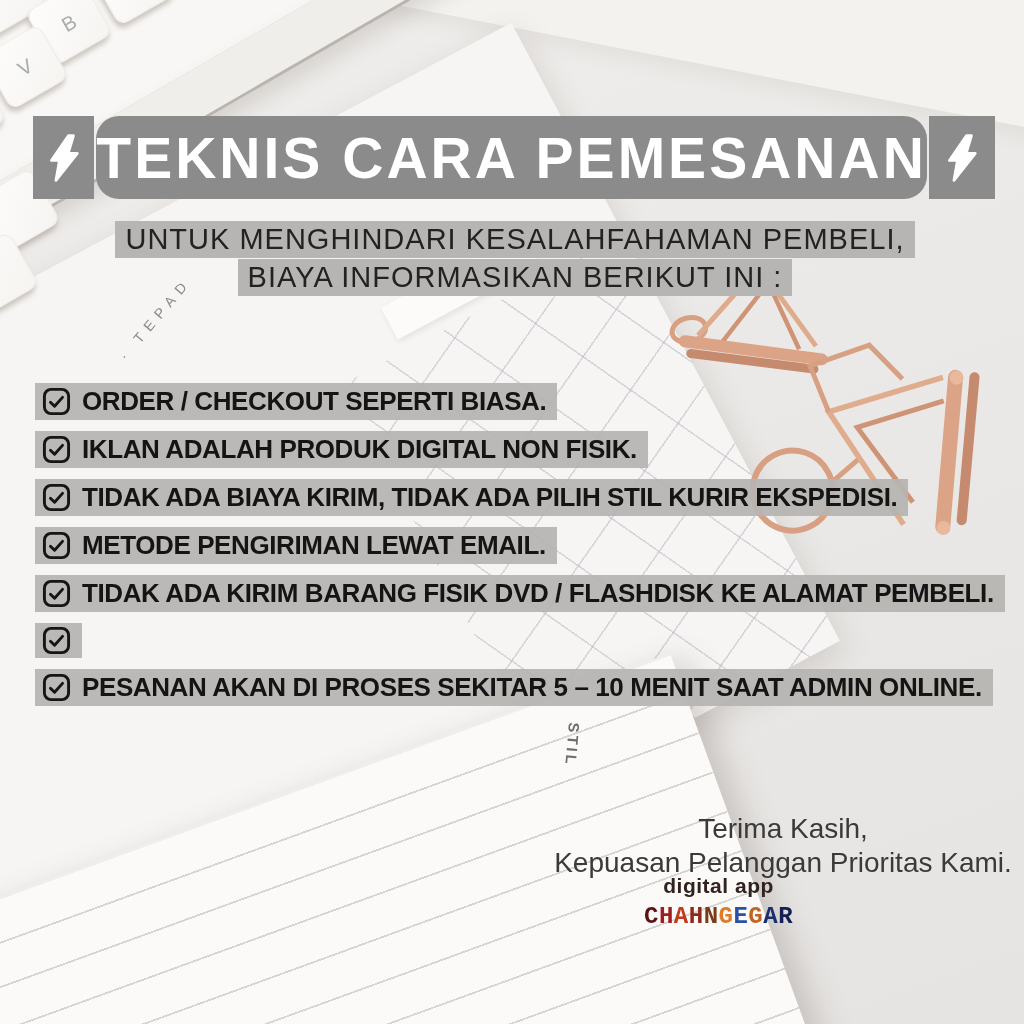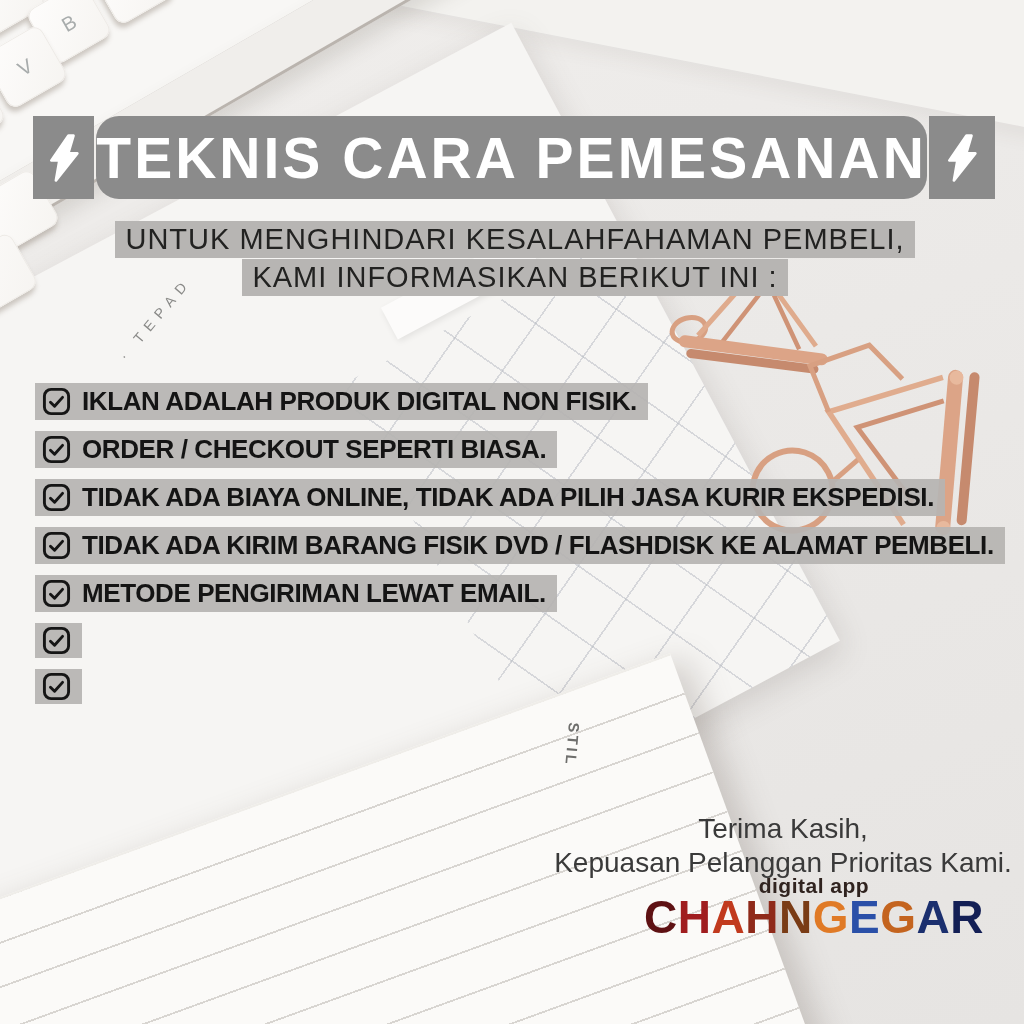--- a/index.html
+++ b/index.html
@@ -57,21 +57,21 @@
   .row{display:flex;align-items:center;gap:11px;background:rgba(182,180,178,.93);
        width:max-content;padding:3px 11px 3px 7px;margin-bottom:11px;}
   .row .cb{display:block;flex:0 0 auto;}
   .row .lbl{color:#141414;font-size:26px;font-weight:700;letter-spacing:-0.4px;white-space:nowrap;}
 
   
   .thanks{position:absolute;left:540px;top:812px;width:486px;text-align:center;z-index:10;
           color:#3a3a3a;font-size:28px;line-height:34px;}
   .brand{position:absolute;left:644px;top:874px;z-index:10;text-align:center;}
   .brand-tagline{color:#30231f;font-size:21px;font-weight:600;letter-spacing:.5px;}
-  .brand-name{font-size:46px;font-weight:800;letter-spacing:.5px;line-height:38px;white-space:nowrap;}
+  .brand-name{font-size:24px;font-weight:800;letter-spacing:.5px;line-height:38px;white-space:nowrap;font-family:Liberation Mono, monospace;}
 </style>
 </head>
 <body>
 
 <div class="canvas">
 
   <div class="layer sheet-top"></div>
 
   <div class="layer kb-plate">
     <div class="kb-front"></div>
@@ -131,70 +131,71 @@
     </div>
     <div class="bolt-box r">
       <svg width="42" height="52" viewBox="0 0 24 28">
         <path d="M14.6 1.2 L4.8 15.4 h4.6 L7.4 26.8 L19.6 11.4 h-5.2 L17.4 1.2 Z" fill="#ffffff" stroke="#ffffff" stroke-width="1.6" stroke-linejoin="round"></path>
       </svg>
     </div>
   </div>
 
   <div class="intro">
     <div><span class="hl">UNTUK MENGHINDARI KESALAHFAHAMAN PEMBELI,</span></div>
-    <div><span class="hl">KAMI INFORMASIKAN BERIKUT INI :</span></div>
+    <div><span class="hl">BIAYA INFORMASIKAN BERIKUT INI :</span></div>
   </div>
 
   <div class="checklist">
     <div class="row">
       <svg class="cb" width="29" height="29" viewBox="0 0 24 24">
           <rect x="2" y="2" width="20" height="20" rx="5.5" fill="none" stroke="#151515" stroke-width="2.4"></rect>
           <path d="M7 12.6 L10.4 16 L17 8.6" fill="none" stroke="#151515" stroke-width="2.4" stroke-linecap="round" stroke-linejoin="round"></path>
         </svg>
+      <span class="lbl">ORDER / CHECKOUT SEPERTI BIASA.</span>
+    </div>
+    <div class="row">
+      <svg class="cb" width="29" height="29" viewBox="0 0 24 24">
+          <rect x="2" y="2" width="20" height="20" rx="5.5" fill="none" stroke="#151515" stroke-width="2.4"></rect>
+          <path d="M7 12.6 L10.4 16 L17 8.6" fill="none" stroke="#151515" stroke-width="2.4" stroke-linecap="round" stroke-linejoin="round"></path>
+        </svg>
       <span class="lbl">IKLAN ADALAH PRODUK DIGITAL NON FISIK.</span>
     </div>
     <div class="row">
       <svg class="cb" width="29" height="29" viewBox="0 0 24 24">
           <rect x="2" y="2" width="20" height="20" rx="5.5" fill="none" stroke="#151515" stroke-width="2.4"></rect>
           <path d="M7 12.6 L10.4 16 L17 8.6" fill="none" stroke="#151515" stroke-width="2.4" stroke-linecap="round" stroke-linejoin="round"></path>
         </svg>
-      <span class="lbl">ORDER / CHECKOUT SEPERTI BIASA.</span>
-    </div>
-    <div class="row">
-      <svg class="cb" width="29" height="29" viewBox="0 0 24 24">
-          <rect x="2" y="2" width="20" height="20" rx="5.5" fill="none" stroke="#151515" stroke-width="2.4"></rect>
-          <path d="M7 12.6 L10.4 16 L17 8.6" fill="none" stroke="#151515" stroke-width="2.4" stroke-linecap="round" stroke-linejoin="round"></path>
-        </svg>
-      <span class="lbl">TIDAK ADA BIAYA ONLINE, TIDAK ADA PILIH JASA KURIR EKSPEDISI.</span>
+      <span class="lbl">TIDAK ADA BIAYA KIRIM, TIDAK ADA PILIH STIL KURIR EKSPEDISI.</span>
+    </div>
+    <div class="row">
+      <svg class="cb" width="29" height="29" viewBox="0 0 24 24">
+          <rect x="2" y="2" width="20" height="20" rx="5.5" fill="none" stroke="#151515" stroke-width="2.4"></rect>
+          <path d="M7 12.6 L10.4 16 L17 8.6" fill="none" stroke="#151515" stroke-width="2.4" stroke-linecap="round" stroke-linejoin="round"></path>
+        </svg>
+      <span class="lbl">METODE PENGIRIMAN LEWAT EMAIL.</span>
     </div>
     <div class="row">
       <svg class="cb" width="29" height="29" viewBox="0 0 24 24">
           <rect x="2" y="2" width="20" height="20" rx="5.5" fill="none" stroke="#151515" stroke-width="2.4"></rect>
           <path d="M7 12.6 L10.4 16 L17 8.6" fill="none" stroke="#151515" stroke-width="2.4" stroke-linecap="round" stroke-linejoin="round"></path>
         </svg>
       <span class="lbl">TIDAK ADA KIRIM BARANG FISIK DVD / FLASHDISK KE ALAMAT PEMBELI.</span>
     </div>
     <div class="row">
       <svg class="cb" width="29" height="29" viewBox="0 0 24 24">
           <rect x="2" y="2" width="20" height="20" rx="5.5" fill="none" stroke="#151515" stroke-width="2.4"></rect>
           <path d="M7 12.6 L10.4 16 L17 8.6" fill="none" stroke="#151515" stroke-width="2.4" stroke-linecap="round" stroke-linejoin="round"></path>
         </svg>
-      <span class="lbl">METODE PENGIRIMAN LEWAT EMAIL.</span>
-    </div>
-    <div class="row">
-      <svg class="cb" width="29" height="29" viewBox="0 0 24 24">
-          <rect x="2" y="2" width="20" height="20" rx="5.5" fill="none" stroke="#151515" stroke-width="2.4"></rect>
-          <path d="M7 12.6 L10.4 16 L17 8.6" fill="none" stroke="#151515" stroke-width="2.4" stroke-linecap="round" stroke-linejoin="round"></path>
-        </svg>
-    </div>
-    <div class="row">
-      <svg class="cb" width="29" height="29" viewBox="0 0 24 24">
-          <rect x="2" y="2" width="20" height="20" rx="5.5" fill="none" stroke="#151515" stroke-width="2.4"></rect>
-          <path d="M7 12.6 L10.4 16 L17 8.6" fill="none" stroke="#151515" stroke-width="2.4" stroke-linecap="round" stroke-linejoin="round"></path>
-        </svg>
+    </div>
+    <div class="row">
+      <svg class="cb" width="29" height="29" viewBox="0 0 24 24">
+          <rect x="2" y="2" width="20" height="20" rx="5.5" fill="none" stroke="#151515" stroke-width="2.4"></rect>
+          <path d="M7 12.6 L10.4 16 L17 8.6" fill="none" stroke="#151515" stroke-width="2.4" stroke-linecap="round" stroke-linejoin="round"></path>
+        </svg>
+      <span class="lbl">PESANAN AKAN DI PROSES SEKITAR 5 – 10 MENIT SAAT ADMIN ONLINE.</span>
     </div>
   </div>
 
   <div class="thanks">
     <div>Terima Kasih,</div>
     <div>Kepuasan Pelanggan Prioritas Kami.</div>
   </div>
 
   <div class="brand">
     <div class="brand-tagline">digital app</div>

